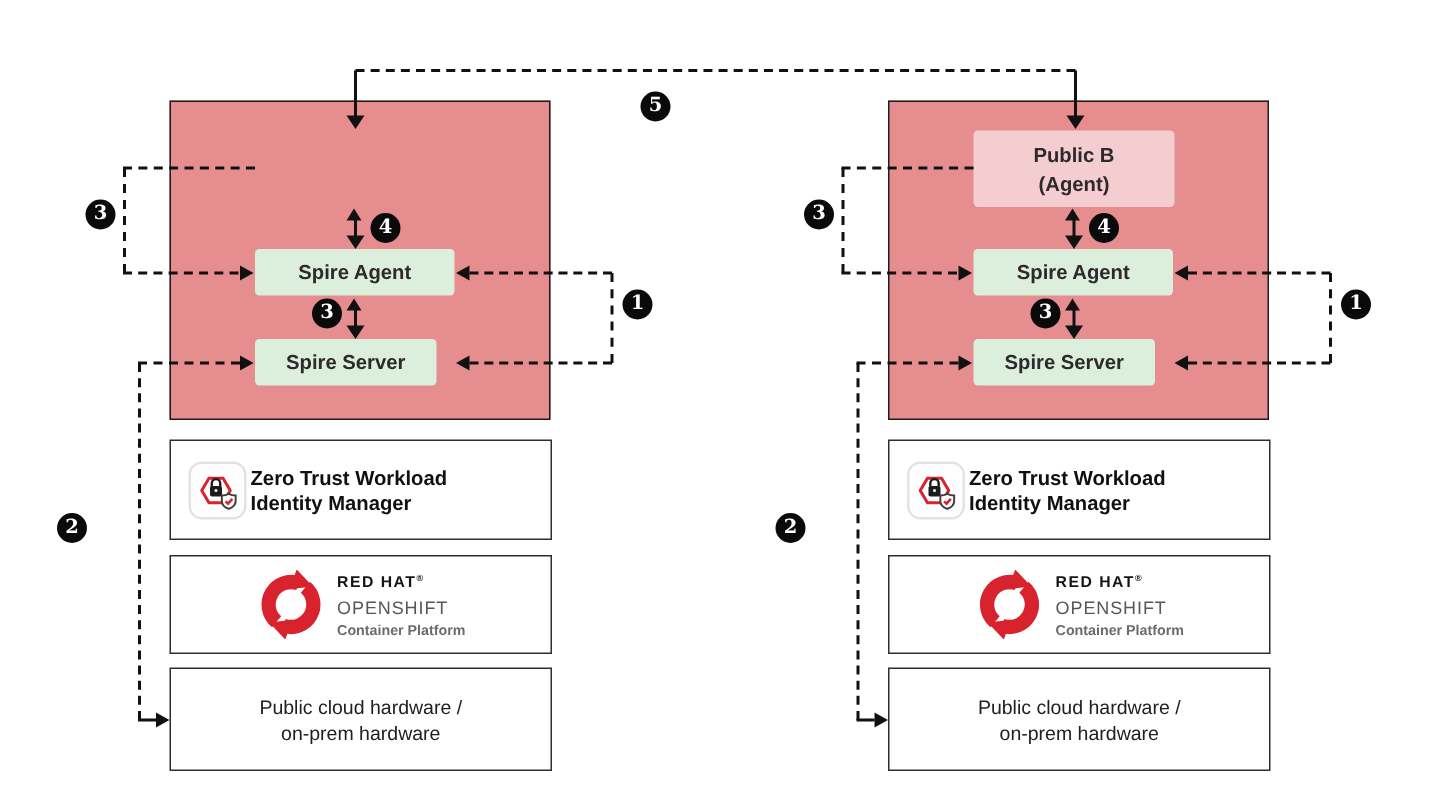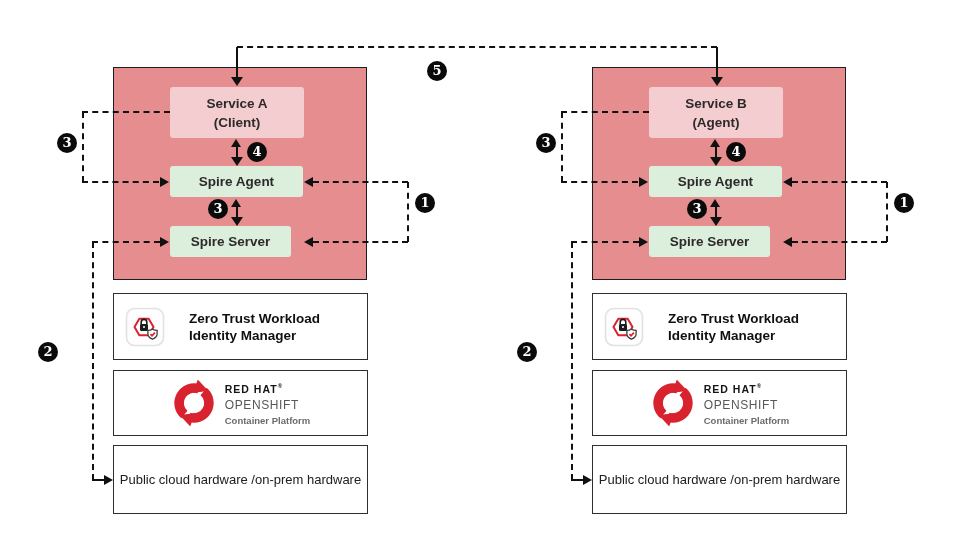--- a/index.html
+++ b/index.html
@@ -68,53 +68,49 @@
            font-weight:bold; font-size:13px; line-height:20px; text-align:center; }
   .bdg4  { left:247px; top:142px; }
   .bdg3i { left:208px; top:199px; }
   .bdg3o { left:57px;  top:133px; }
   .bdg1  { left:415px; top:193px; }
   .bdg2  { left:38px;  top:342px; }
 
   
   .whitebox { position:absolute; left:113px; width:255px; background:#ffffff;
               border:1.5px solid #2e2e2e; }
-  .ztwim { top:293px; height:67px; display:flex; align-items:center; gap:24px; padding-left:11px; }
+  .ztwim { top:293px; height:67px; display:flex; align-items:center; gap:2px; padding-left:11px; }
   .ztwim-text { font-weight:bold; font-size:13.5px; line-height:17px; color:#101010; }
   .openshift { top:370px; height:66px; display:flex; align-items:center; justify-content:center; gap:8px; }
   .os-text { display:flex; flex-direction:column; }
   .os-brand { font-size:10.5px; font-weight:bold; letter-spacing:1px; color:#141414; line-height:12px; }
   .os-brand sup { font-size:6px; }
   .os-product { font-size:12px; letter-spacing:0.6px; color:#56575a; line-height:20px; font-weight:normal; }
   .os-sub { font-size:9.5px; font-weight:bold; color:#6a6b6d; line-height:11px;text-align:center; }
-  .hardware { top:445px; height:69px; display:flex; flex-direction:row; align-items:center;
+  .hardware { top:445px; height:69px; display:flex; flex-direction:column; align-items:center;
               justify-content:center; font-size:13px; line-height:17px; color:#202020; text-align:center; }
 
   
   .top-h  { left:237px; top:46px; width:480px; }
   .top-vl { left:236px; top:47px; height:31px; }
   .top-vr { left:716px; top:47px; height:31px; }
   .top-ahl{ left:231px; top:77px; }
   .top-ahr{ left:711px; top:77px; }
   .bdg5   { left:427px; top:61px; }
 
   svg { display:block; }
 </style>
 </head>
 <body>
 
 <div class="stage">
 
   <div class="cluster left">
     <div class="redbox"></div>
 
-    <div class="node service">
-      <span>Service A</span>
-      <span>(Client)</span>
-    </div>
     <div class="node agent">Spire Agent</div>
     <div class="node server">Spire Server</div>
 
     <div>
       <div class="vs ia1-line"></div>
       <div class="ah u ia1-up"></div>
       <div class="ah d ia1-dn"></div>
     </div>
     <div>
       <div class="vs ia2-line"></div>
@@ -184,21 +180,21 @@
     <div class="whitebox hardware">
       <span>Public cloud hardware /</span>
       <span>on-prem hardware</span>
     </div>
   </div>
 
   <div class="cluster right">
     <div class="redbox"></div>
 
     <div class="node service">
-      <span>Service B</span>
+      <span>Public B</span>
       <span>(Agent)</span>
     </div>
     <div class="node agent">Spire Agent</div>
     <div class="node server">Spire Server</div>
 
     <div>
       <div class="vs ia1-line"></div>
       <div class="ah u ia1-up"></div>
       <div class="ah d ia1-dn"></div>
     </div>

